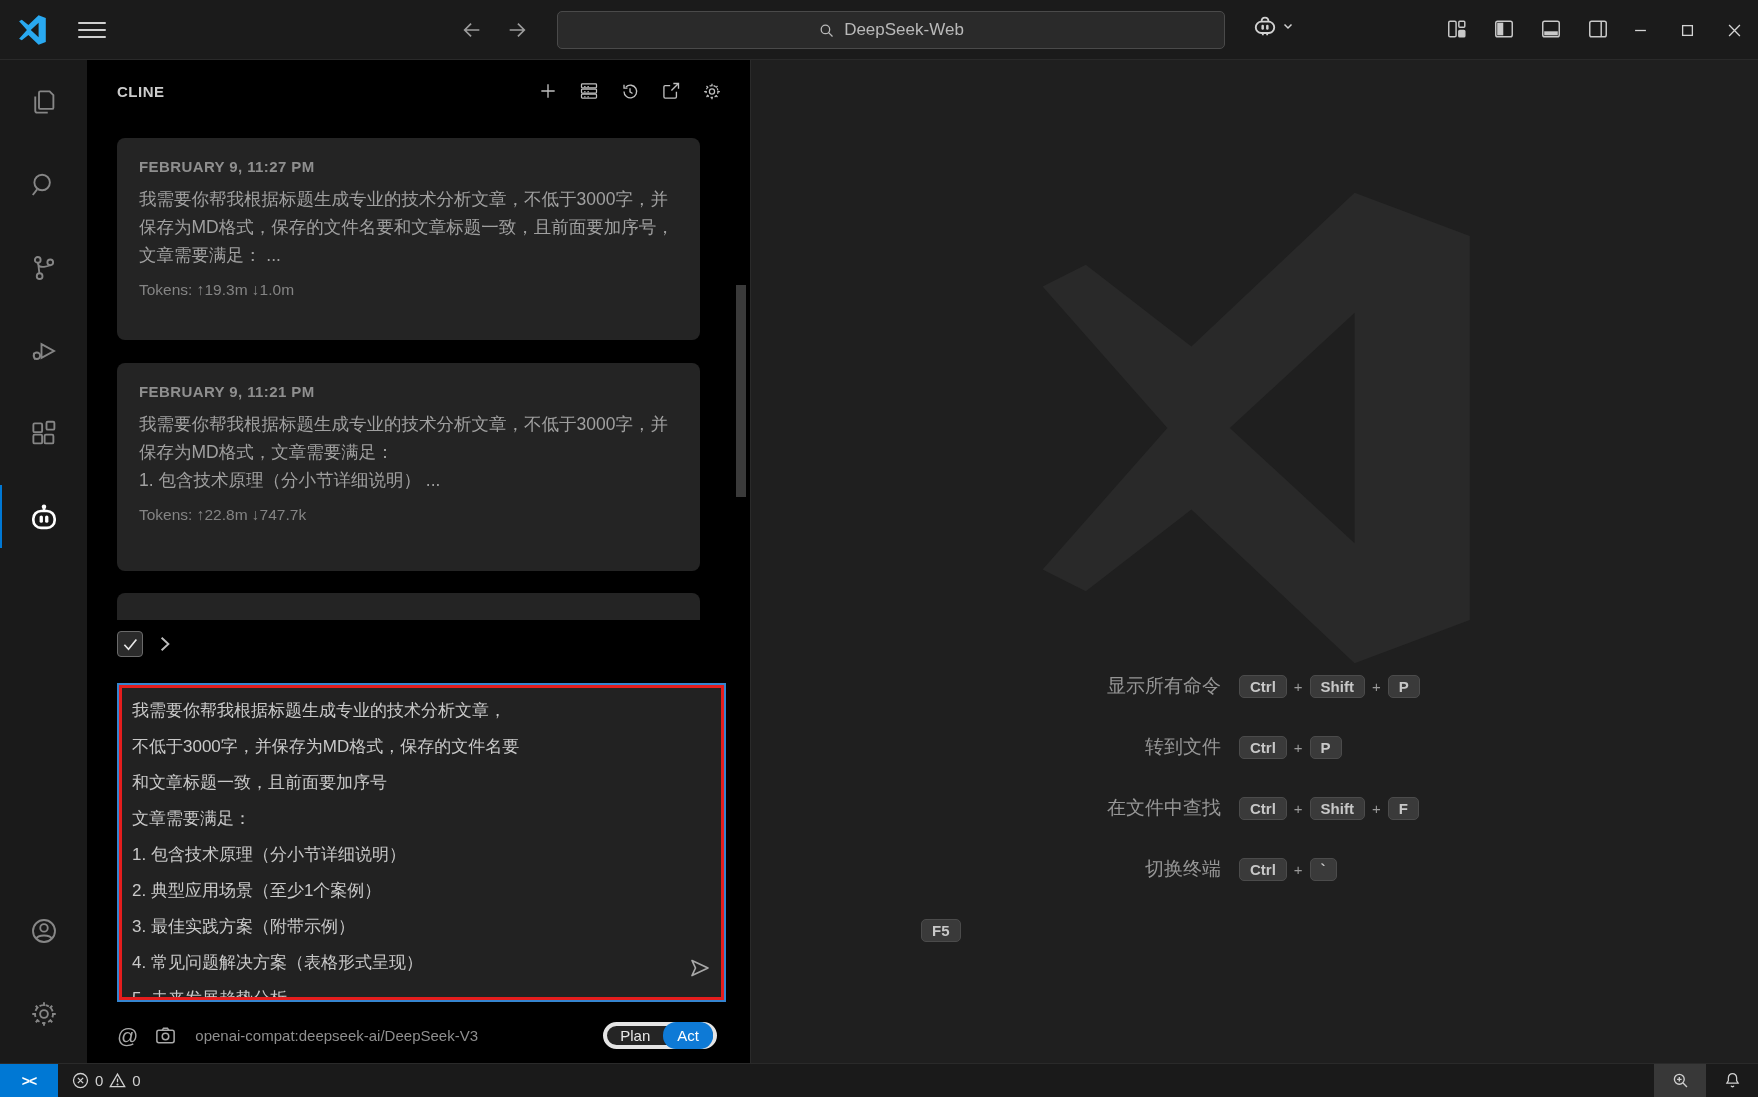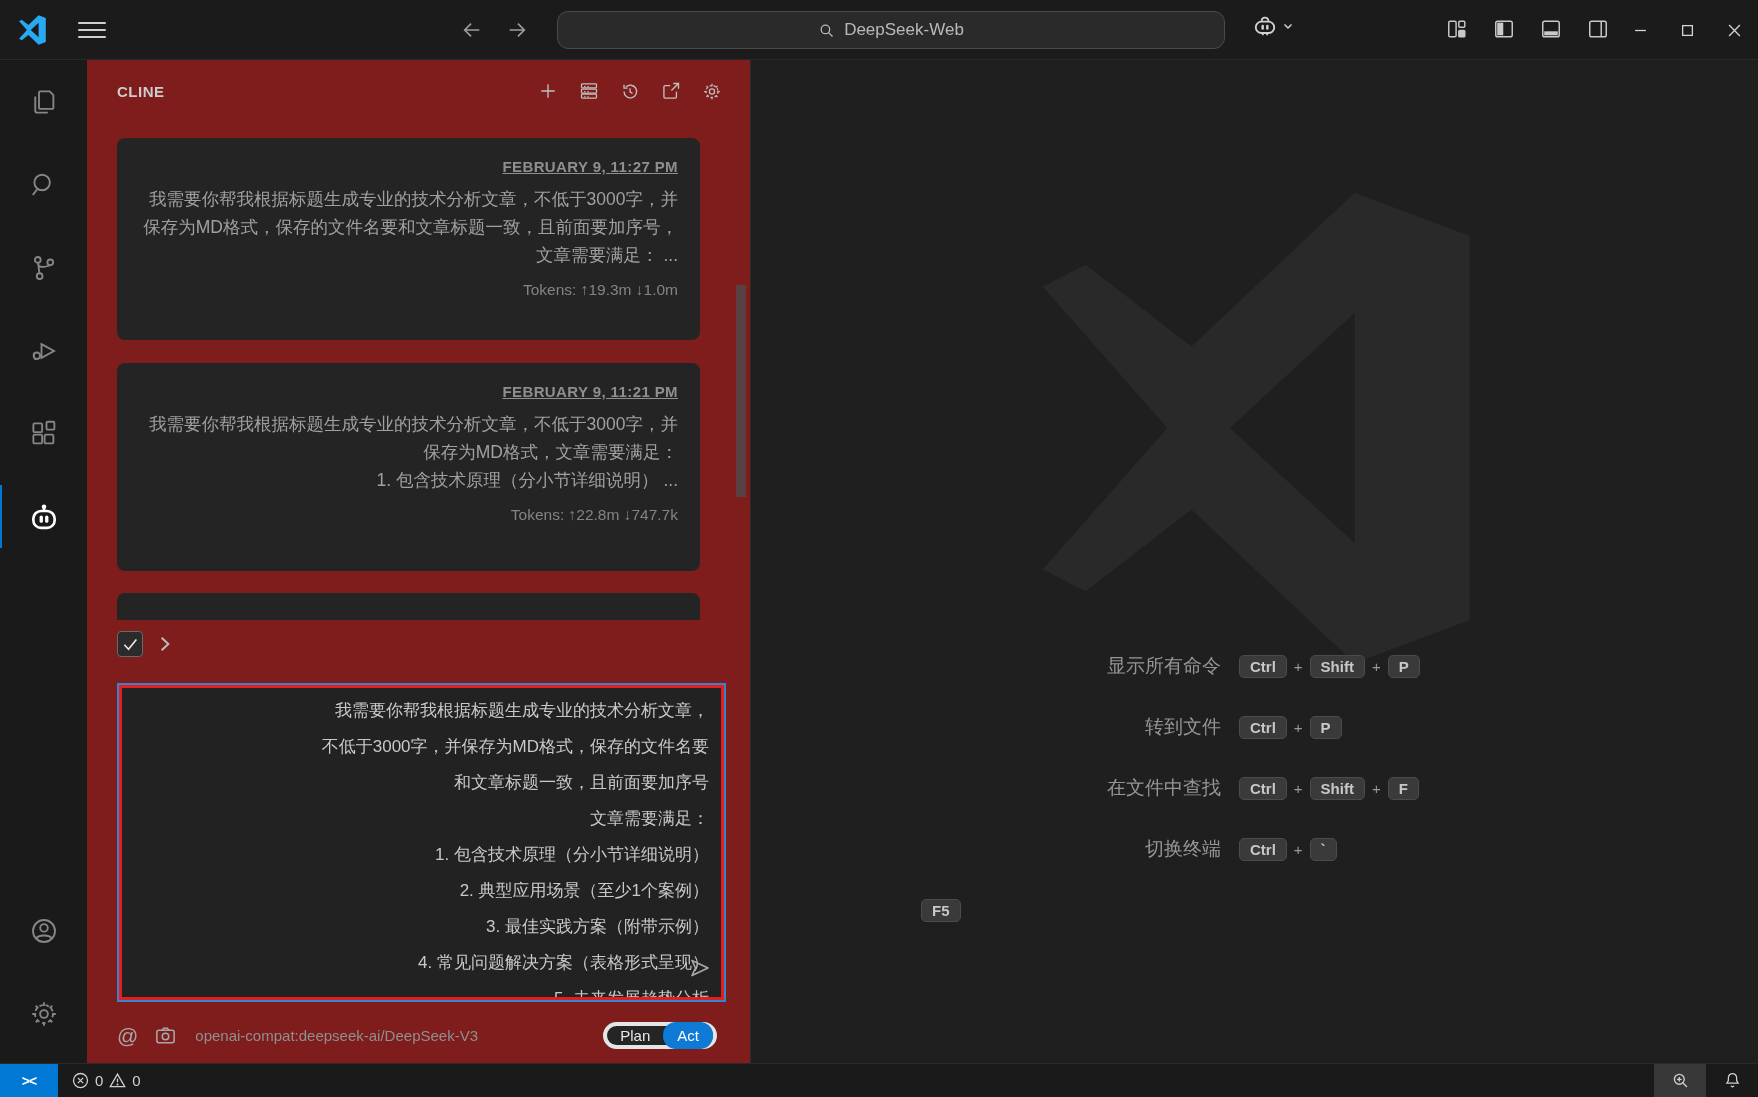--- a/index.html
+++ b/index.html
@@ -7,47 +7,47 @@
   body { font-family:"Liberation Sans", sans-serif; }
   #app { position:relative; width:1758px; height:1097px; background:#1f1f1f; overflow:hidden; color:#ccc; }
 
   
   .titlebar { position:absolute; left:0; top:0; width:1758px; height:60px; background:#1b1b1b; border-bottom:1px solid #2a2a2a; }
   .tb-logo { position:absolute; left:17px; top:15px; width:30px; height:30px; }
   .tb-menu { position:absolute; left:78px; top:18px; width:28px; height:24px; display:flex; flex-direction:column; justify-content:center; gap:5px; cursor:pointer; }
   .tb-menu span { display:block; height:2px; background:#cfcfcf; border-radius:1px; }
   .tb-arrow { position:absolute; top:13px; width:34px; height:34px; display:flex; align-items:center; justify-content:center; color:#9d9d9d; }
   .tb-arrow.back { left:455px; } .tb-arrow.fwd { left:500px; }
-  .command-center { position:absolute; left:557px; top:11px; width:668px; height:38px; background:#2a2a2a; border:1px solid #4a4a4a; border-radius:11px; display:flex; align-items:center; justify-content:center; gap:9px; color:#b9b9b9; font-size:17px; cursor:pointer; }
+  .command-center { position:absolute; left:557px; top:11px; width:668px; height:38px; background:#2a2a2a; border:1px solid #4a4a4a; border-radius:5px; display:flex; align-items:center; justify-content:center; gap:9px; color:#b9b9b9; font-size:17px; cursor:pointer; }
   .copilot { position:absolute; left:1252px; top:13px; display:flex; align-items:center; gap:4px; color:#d2d2d2; }
   .layout-controls { position:absolute; left:1444px; top:13px; display:flex; gap:21px; color:#c9c9c9; }
   .layout-controls .lc { width:26px; height:32px; display:flex; align-items:center; justify-content:center; }
   .win-controls { position:absolute; right:0; top:0; height:60px; display:flex; }
   .win-btn { width:47px; height:60px; display:flex; align-items:center; justify-content:center; color:#d4d4d4; }
 
   
   .main { position:absolute; top:60px; left:0; width:1758px; height:1003px; display:flex; }
   .activitybar { width:87px; height:100%; background:#1a1a1a; position:relative; }
-  .sidebar { width:664px; height:100%; background:#7f1d1d; position:relative; border-right:1px solid #2a2a2a;text-align:right; }
+  .sidebar { width:664px; height:100%; background:#000000; position:relative; border-right:1px solid #2a2a2a; }
   .editor { flex:1; height:100%; background:#1f1f1f; position:relative; overflow:hidden; }
 
   
   .ab-item { width:87px; height:83px; display:flex; align-items:center; justify-content:center; color:#868686; cursor:pointer; position:relative; }
   .ab-item.active { color:#ffffff; }
   .ab-item.active::before { content:""; position:absolute; left:0; top:10px; bottom:10px; width:2px; background:#0078d4; }
   .ab-bottom { position:absolute; bottom:8px; left:0; width:87px; }
 
   
   .panel-header { position:absolute; left:0; top:0; width:100%; height:62px; display:flex; align-items:center; }
   .panel-title { margin-left:30px; font-size:15px; font-weight:bold; letter-spacing:.5px; color:#cccccc; }
   .panel-actions { margin-left:auto; margin-right:28px; display:flex; gap:21px; color:#c0c0c0; }
   .panel-actions .pa { width:20px; height:20px; display:flex; align-items:center; justify-content:center; cursor:pointer; }
 
   .task-card { position:absolute; left:30px; width:583px; background:#242424; border-radius:8px; padding:20px 22px; }
-  .card-date { font-size:15px; font-weight:bold; color:#8f8f8f; letter-spacing:.4px; margin-bottom:10px;text-decoration:underline; }
+  .card-date { font-size:15px; font-weight:bold; color:#8f8f8f; letter-spacing:.4px; margin-bottom:10px; }
   .card-preview { font-size:17.5px; line-height:28px; color:#a0a0a0; white-space:pre-wrap; display:-webkit-box; -webkit-line-clamp:3; -webkit-box-orient:vertical; overflow:hidden; }
   .card-tokens { margin-top:12px; font-size:15.5px; color:#848484; }
   .card-sliver { position:absolute; left:30px; top:533px; width:583px; height:27px; background:#242424; border-radius:8px 8px 0 0; }
   .v-scrollbar { position:absolute; left:649px; top:225px; width:10px; height:212px; background:#4d4d4d; opacity:.75; }
 
   .auto-approve { position:absolute; left:30px; top:568px; width:595px; height:32px; display:flex; align-items:center; gap:13px; cursor:pointer; }
   .aa-checkbox { width:26px; height:26px; background:#2b2b2b; border:1px solid #6a6a6a; border-radius:4px; display:flex; align-items:center; justify-content:center; color:#e8e8e8; flex:none; }
   .aa-text { font-size:17px; color:#9d9d9d; white-space:nowrap; }
   .aa-text b { color:#e6e6e6; font-weight:bold; }
   .aa-chevron { margin-left:2px; color:#bdbdbd; display:flex; }
@@ -60,21 +60,21 @@
   .panel-footer { position:absolute; left:30px; right:33px; top:953px; height:44px; display:flex; align-items:center; gap:16px; }
   .pf-icon { color:#a8a8a8; display:flex; align-items:center; cursor:pointer; }
   .pf-at { font-size:21px; line-height:1; }
   .pf-model { font-size:15px; color:#8f8f8f; margin-left:2px; white-space:nowrap; overflow:hidden; text-overflow:ellipsis; cursor:pointer; }
   .mode-toggle { margin-left:auto; display:flex; align-items:center; background:#252525; border:4px solid #e5e5e5; border-radius:14px; height:27px; cursor:pointer; flex:none; }
   .mode-plan { padding:0 13px; font-size:15px; color:#e8e8e8; }
   .mode-act { padding:12px 14px; font-size:15px; color:#fff; background:#0e7ad6; border-radius:13px; height:27px; display:flex; align-items:center; }
 
   
   .watermark { position:absolute; left:258px; top:128px; width:480px; height:480px; color:#292929; }
-  .shortcuts { position:absolute; left:170px; top:592px; width:620px; display:flex; flex-direction:column; gap:33px; }
+  .shortcuts { position:absolute; left:170px; top:612px; width:620px; display:flex; flex-direction:column; gap:33px; }
   .sc-row { display:grid; grid-template-columns:300px auto; column-gap:18px; align-items:center; height:28px; }
   .sc-label { text-align:right; font-size:19px; color:#969696; }
   .sc-keys { display:flex; align-items:center; gap:7px; }
   .kbd { background:#3a3a3a; border:1px solid #4b4b4b; border-radius:5px; padding:2px 10px; font-size:15px; color:#c8c8c8; min-width:14px; text-align:center;font-weight:bold; }
   .sc-sep { font-size:15px; color:#9a9a9a; }
 
   
   .statusbar { position:absolute; left:0; bottom:0; width:1758px; height:34px; background:#1a1a1a; border-top:1px solid #2a2a2a; display:flex; align-items:stretch; font-size:15px; color:#d0d0d0; }
   .sb-remote { width:58px; background:#0078d4; color:#fff; display:flex; align-items:center; justify-content:center; font-weight:bold; font-size:14px; letter-spacing:-1px; cursor:pointer; }
   .sb-problems { display:flex; align-items:center; gap:6px; padding:0 14px; cursor:pointer; }

